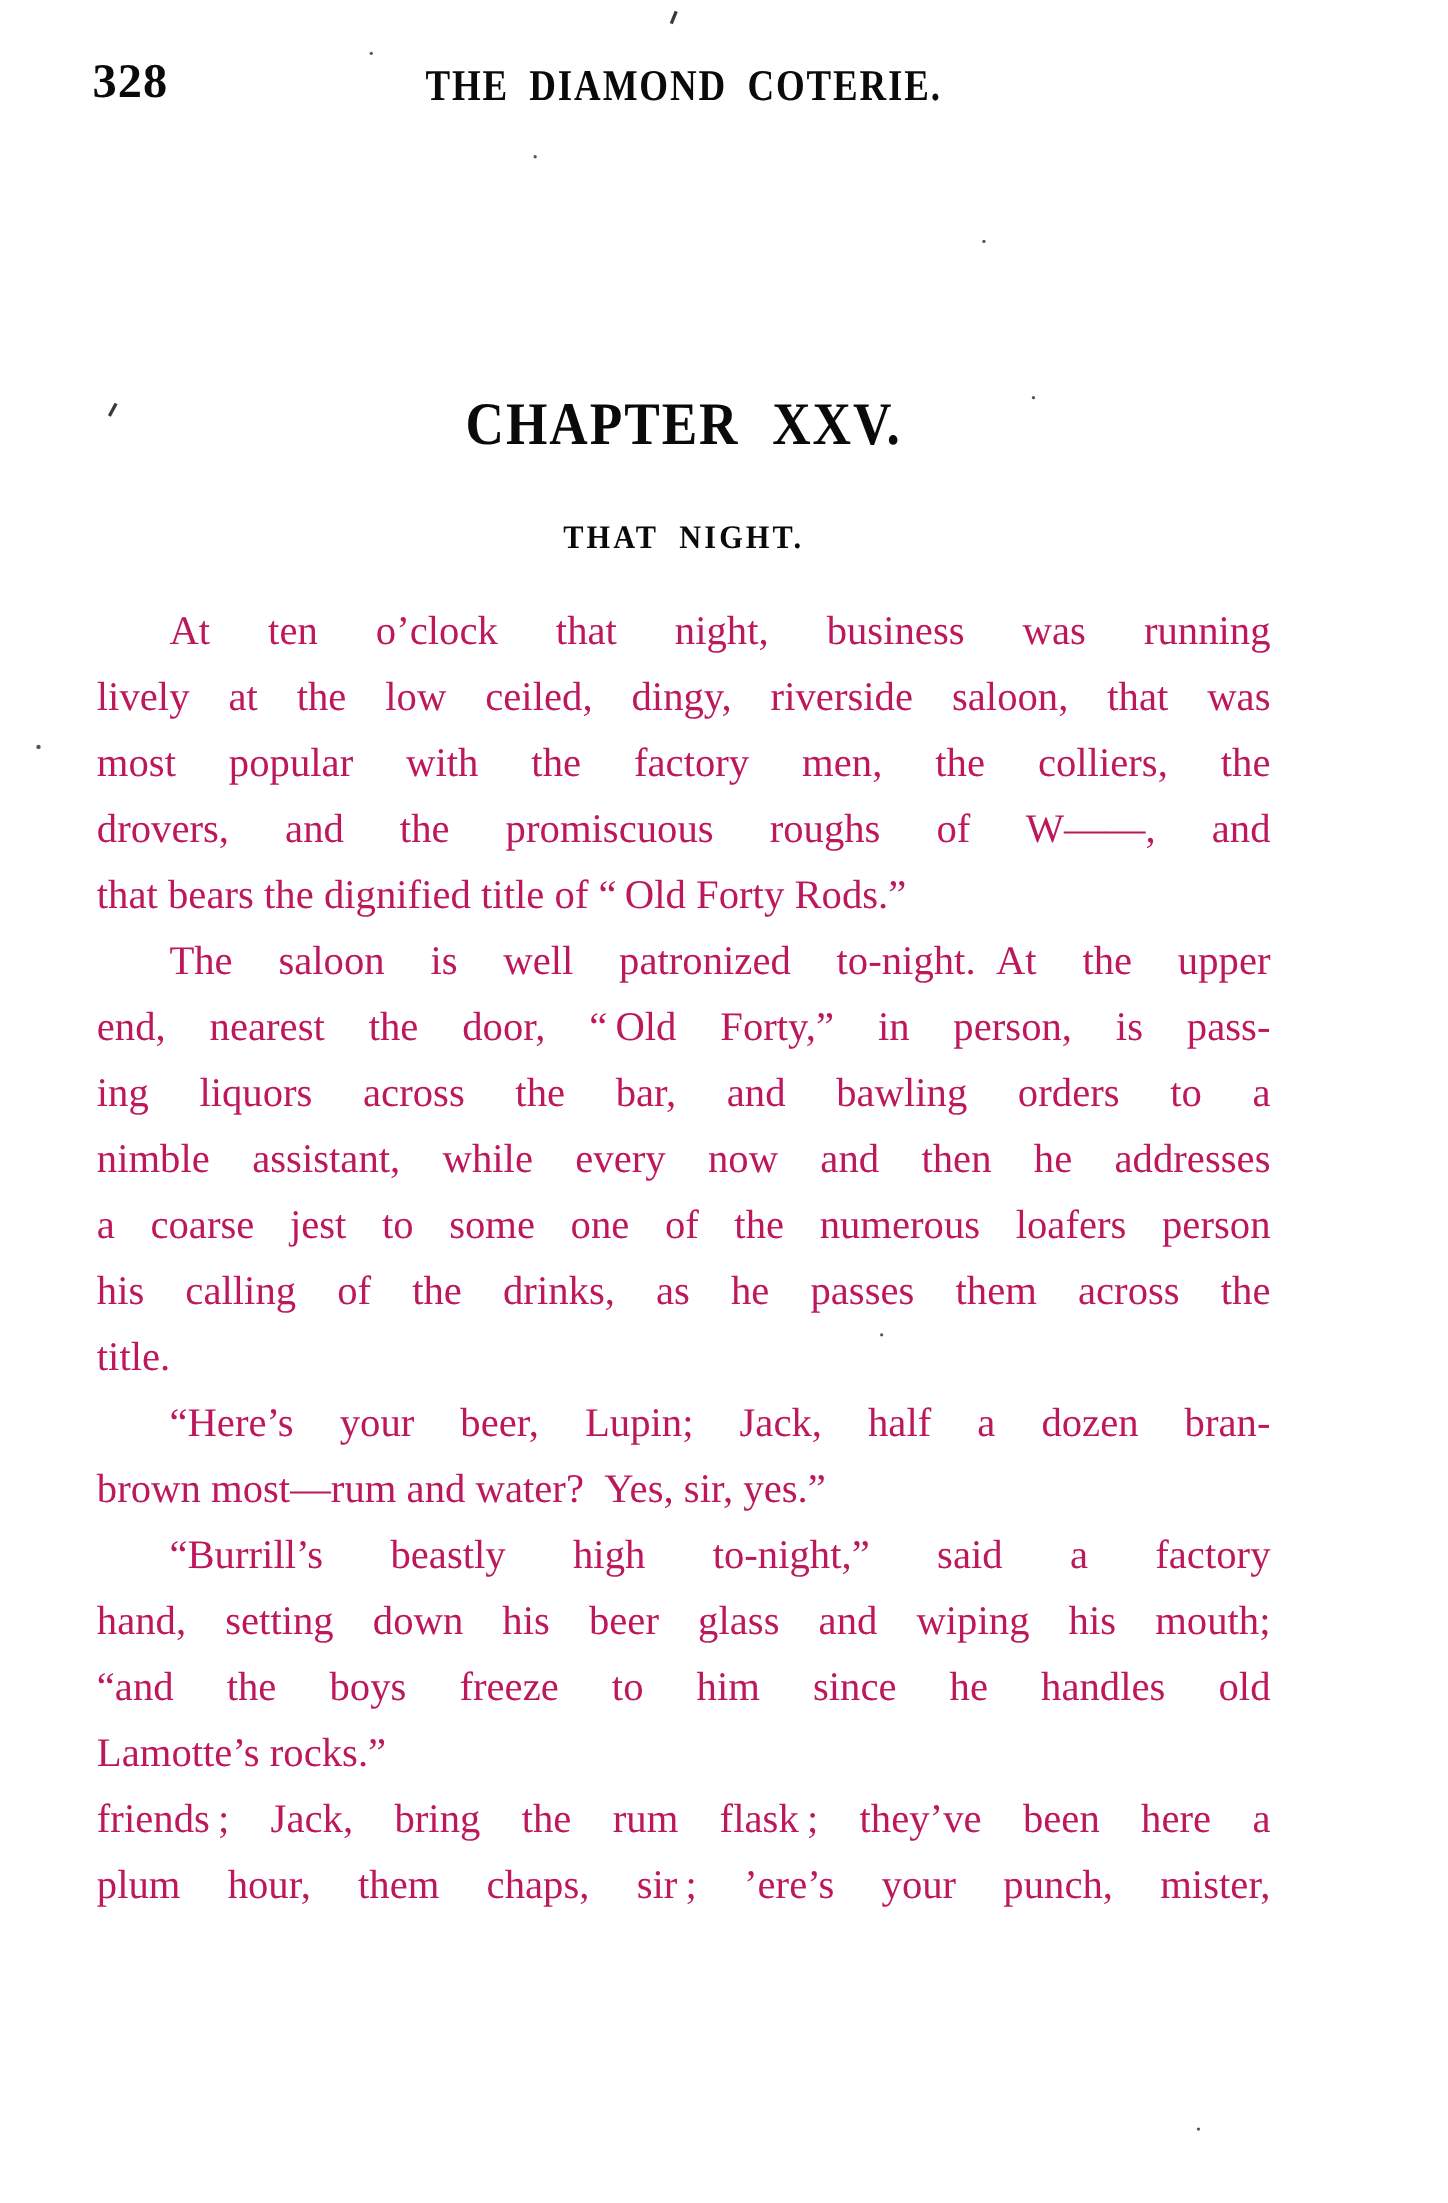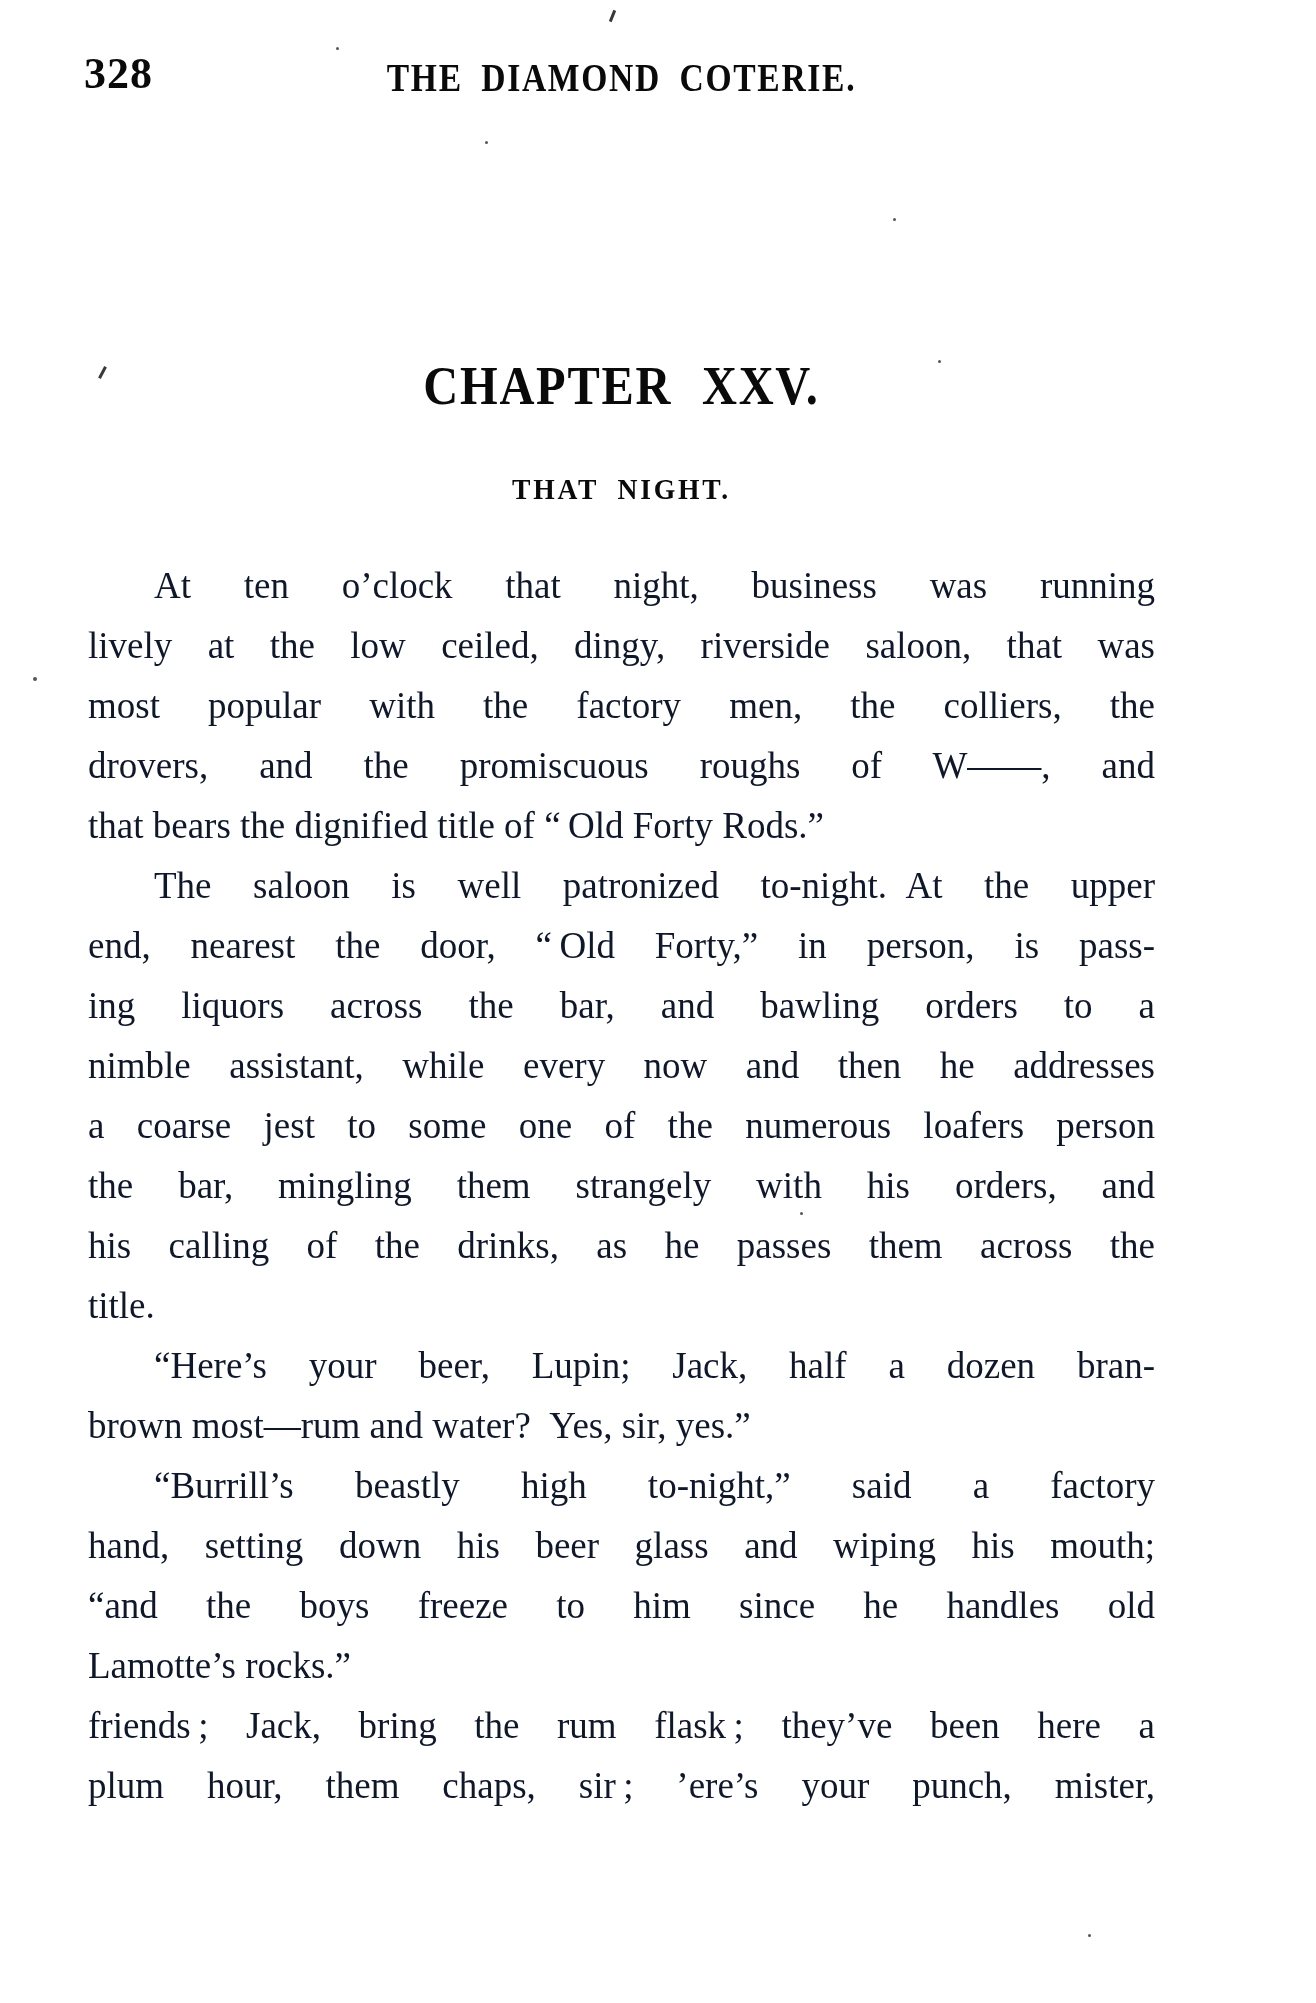--- a/index.html
+++ b/index.html
@@ -66,25 +66,25 @@
     letter-spacing: 3px;
     word-spacing: 10px;
     transform: scaleX(0.92);
     transform-origin: 50% 50%;
   }
 
   
   .body-text {
     position: absolute;
     left: 88px;
-    top: 556px;
+    top: 544px;
     width: 1067px;
     font-size: 37px;
     line-height: 60px;
-    color: #0f172a;
+    color: #be185d;
   }
   .line {
     text-align: justify;
     text-align-last: justify;
     min-height: 60px;
   }
   .line.para-first { text-indent: 66px; }
   .line.para-last  { text-align-last: left; }
   .line.para-last.flush { text-align-last: justify; }
 
@@ -120,21 +120,20 @@
       <div class="line para-first">At ten o’clock that night, business was running</div>
       <div class="line">lively at the low ceiled, dingy, riverside saloon, that was</div>
       <div class="line">most popular with the factory men, the colliers, the</div>
       <div class="line">drovers, and the promiscuous roughs of W——, and</div>
       <div class="line para-last">that bears the dignified title of “ Old Forty Rods.”</div>
       <div class="line para-first">The saloon is well patronized to-night. At the upper</div>
       <div class="line">end, nearest the door, “ Old Forty,” in person, is pass-</div>
       <div class="line">ing liquors across the bar, and bawling orders to a</div>
       <div class="line">nimble assistant, while every now and then he addresses</div>
       <div class="line">a coarse jest to some one of the numerous loafers person</div>
-      <div class="line">the bar, mingling them strangely with his orders, and</div>
       <div class="line">his calling of the drinks, as he passes them across the</div>
       <div class="line para-last">title.</div>
       <div class="line para-first">“Here’s your beer, Lupin; Jack, half a dozen bran-</div>
       <div class="line para-last">brown most—rum and water? Yes, sir, yes.”</div>
       <div class="line para-first">“Burrill’s beastly high to-night,” said a factory</div>
       <div class="line">hand, setting down his beer glass and wiping his mouth;</div>
       <div class="line">“and the boys freeze to him since he handles old</div>
       <div class="line para-last">Lamotte’s rocks.”</div>
       <div class="line">friends ; Jack, bring the rum flask ; they’ve been here a</div>
       <div class="line para-last flush">plum hour, them chaps, sir ; ’ere’s your punch, mister,</div>

